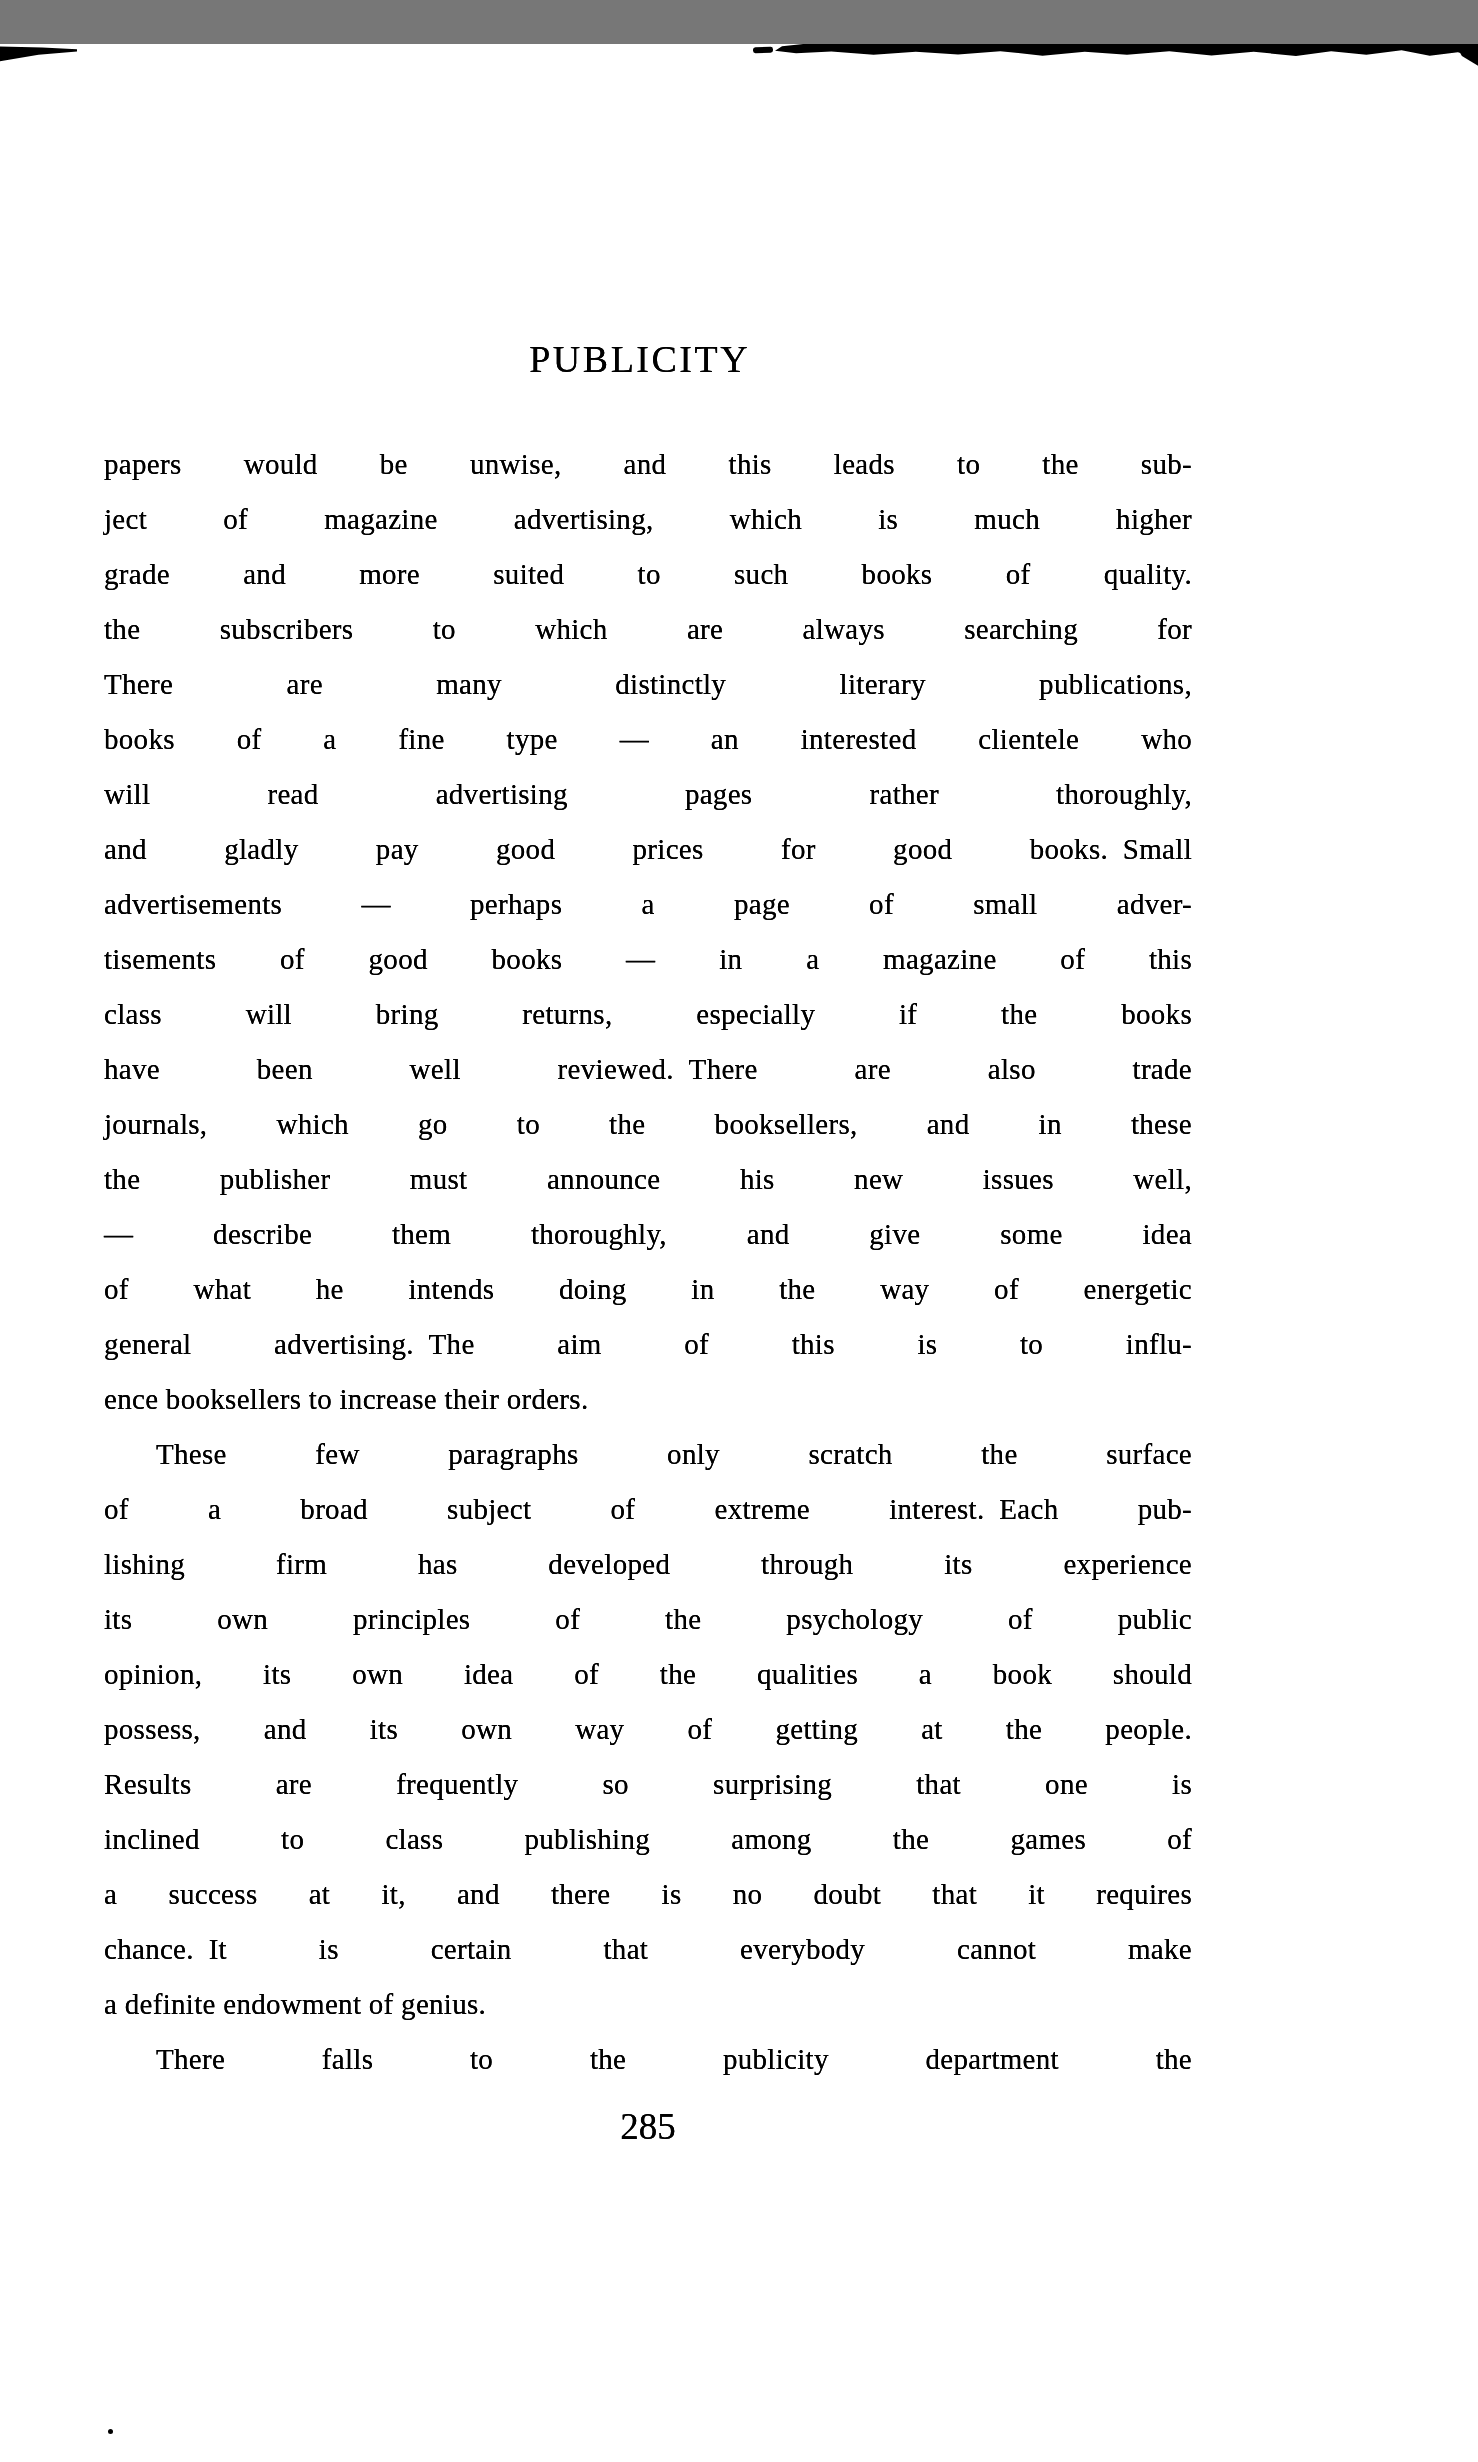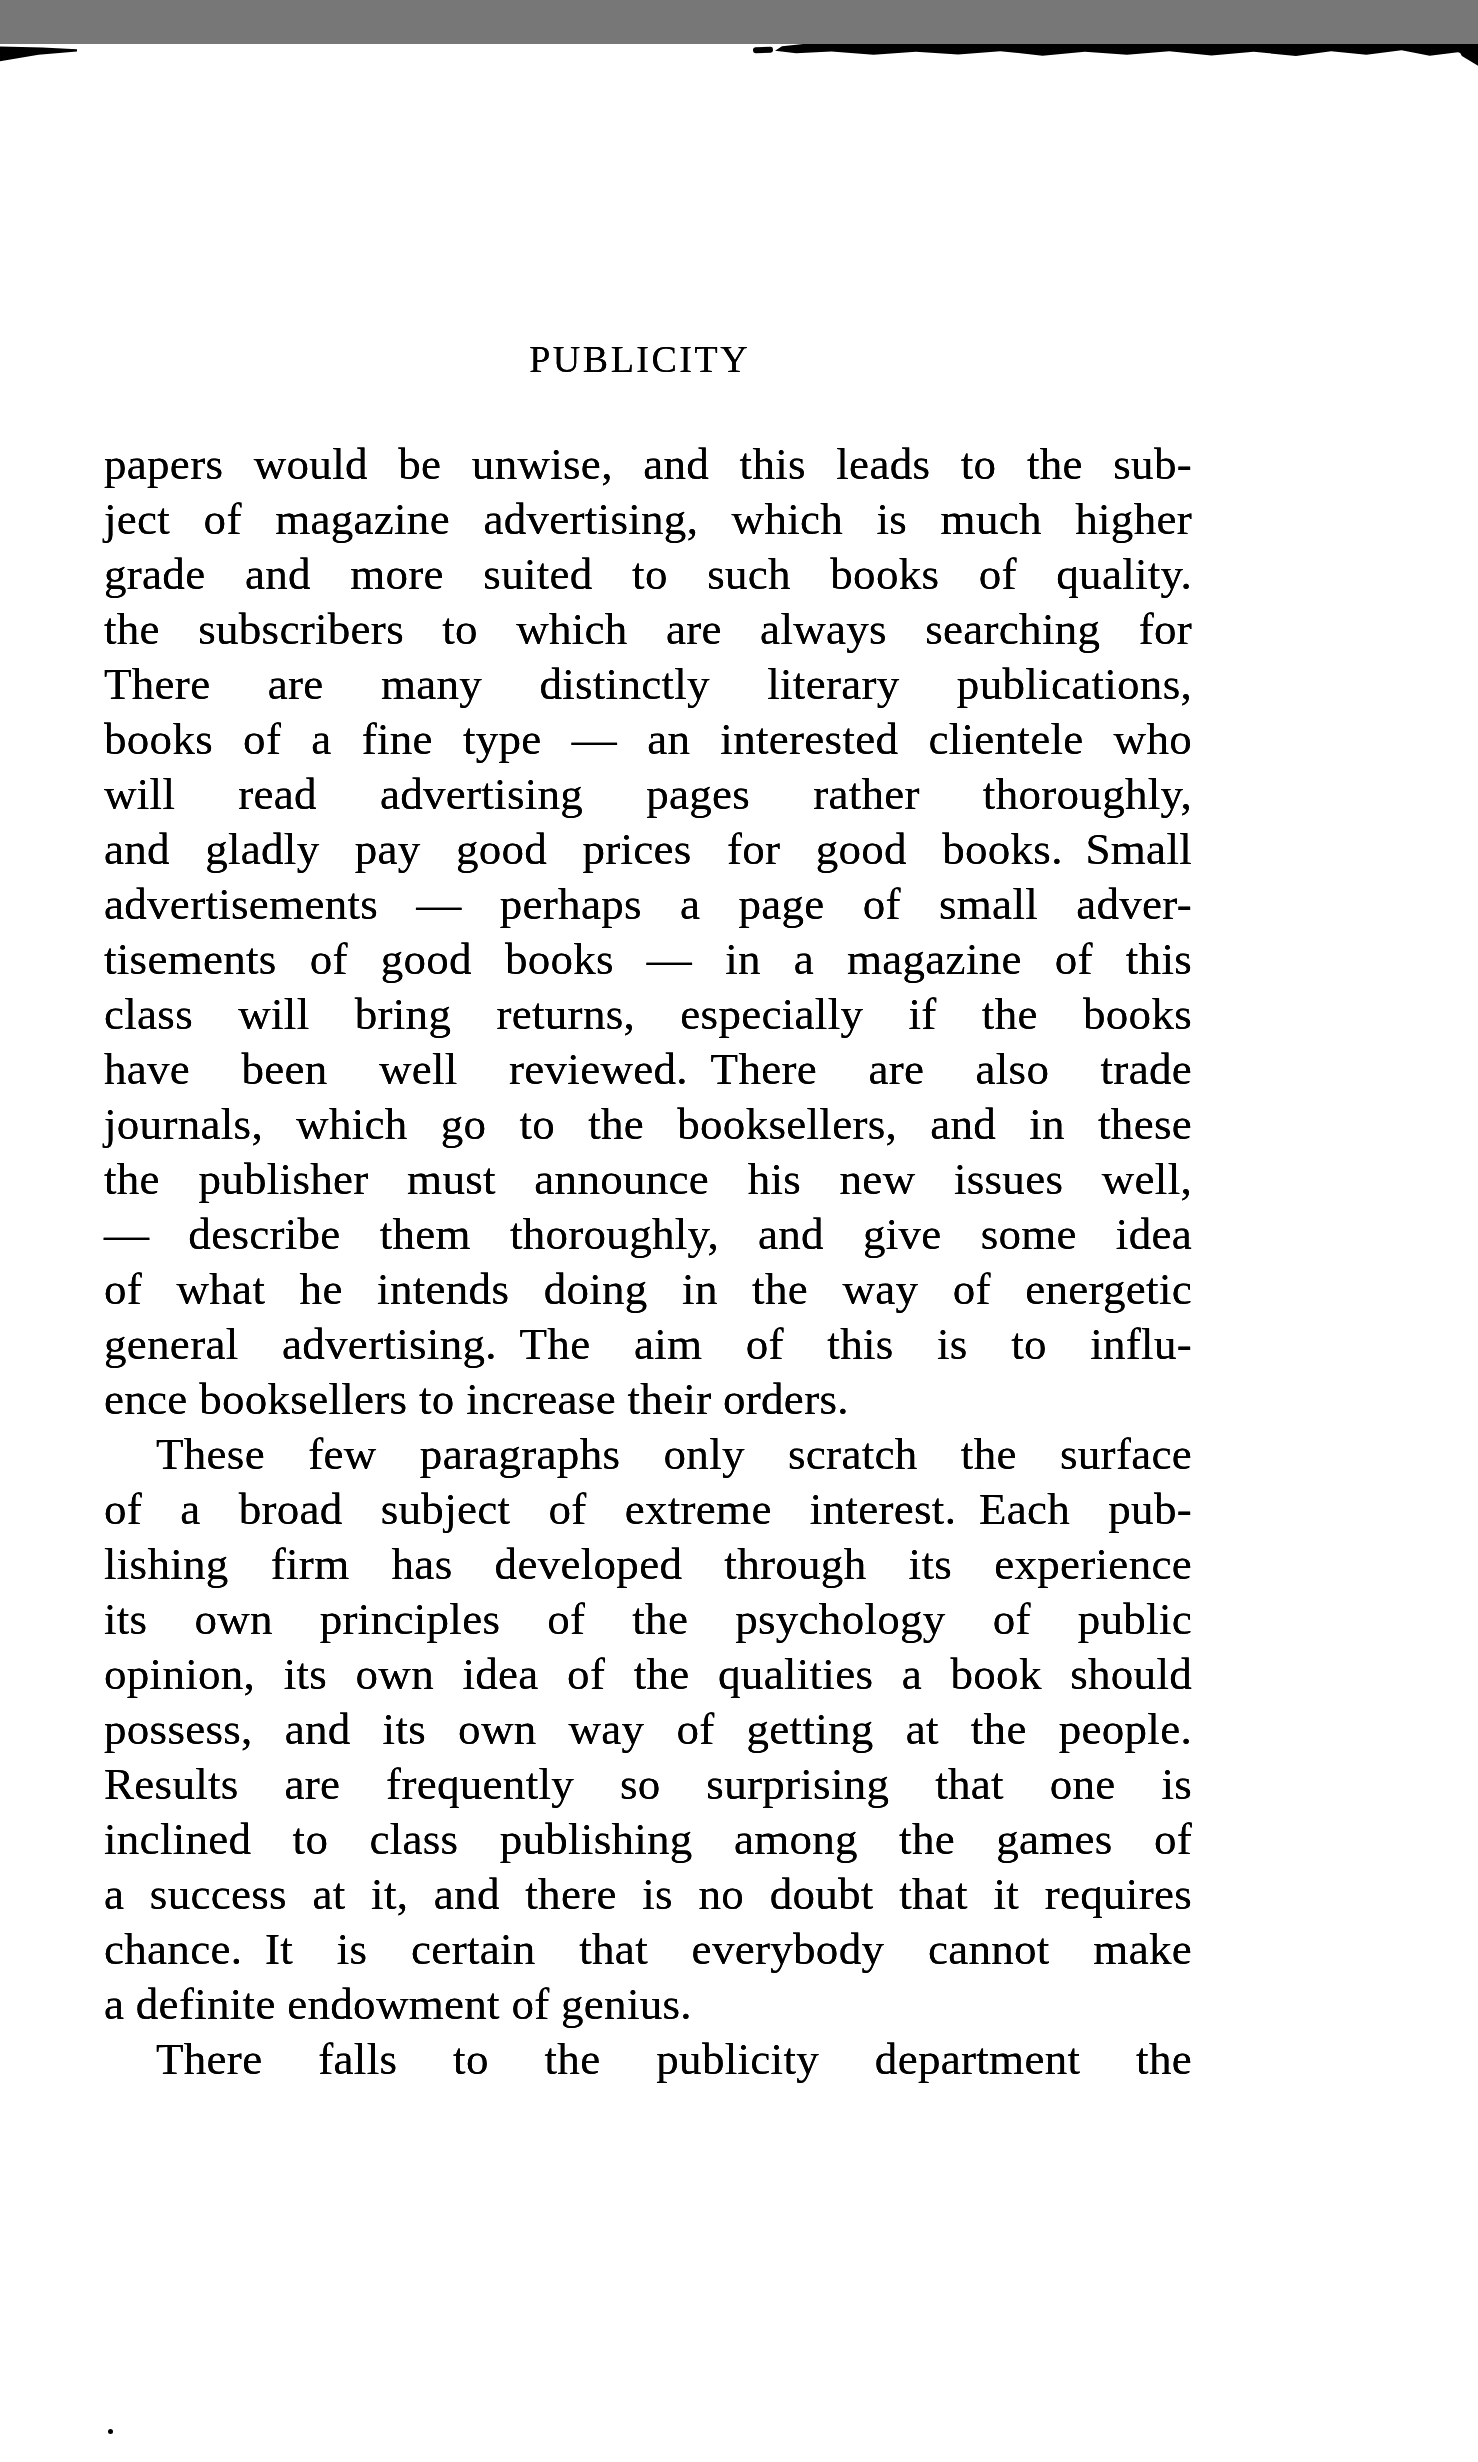--- a/index.html
+++ b/index.html
@@ -50,21 +50,21 @@
     text-shadow: 0 0 0.5px var(--ink, #000);
     white-space: nowrap;
   }
 
   
   .text-block {
     position: absolute;
     left: 104px; top: 393px; width: 1088px;
   }
   .line {
-    font-size: 45px;
+    font-size: 29px;
     line-height: 55px;
     letter-spacing: 0.3px;
     text-align: justify;
     text-align-last: justify;
     text-shadow: 0 0 0.5px var(--ink, #000);
     white-space: normal;
   }
   .line.flush { text-align: left; text-align-last: left; }
   .line.indent { text-indent: 52px; }
 
@@ -117,15 +117,16 @@
       <div class="line">opinion, its own idea of the qualities a book should</div>
       <div class="line">possess, and its own way of getting at the people.</div>
       <div class="line">Results are frequently so surprising that one is</div>
       <div class="line">inclined to class publishing among the games of</div>
       <div class="line">a success at it, and there is no doubt that it requires</div>
       <div class="line">chance. It is certain that everybody cannot make</div>
       <div class="line flush">a definite endowment of genius.</div>
       <div class="line indent">There falls to the publicity department the</div>
     </div>
 
+  <div class="page-number">285</div>
 
 </div>
 
 
 </body></html>

